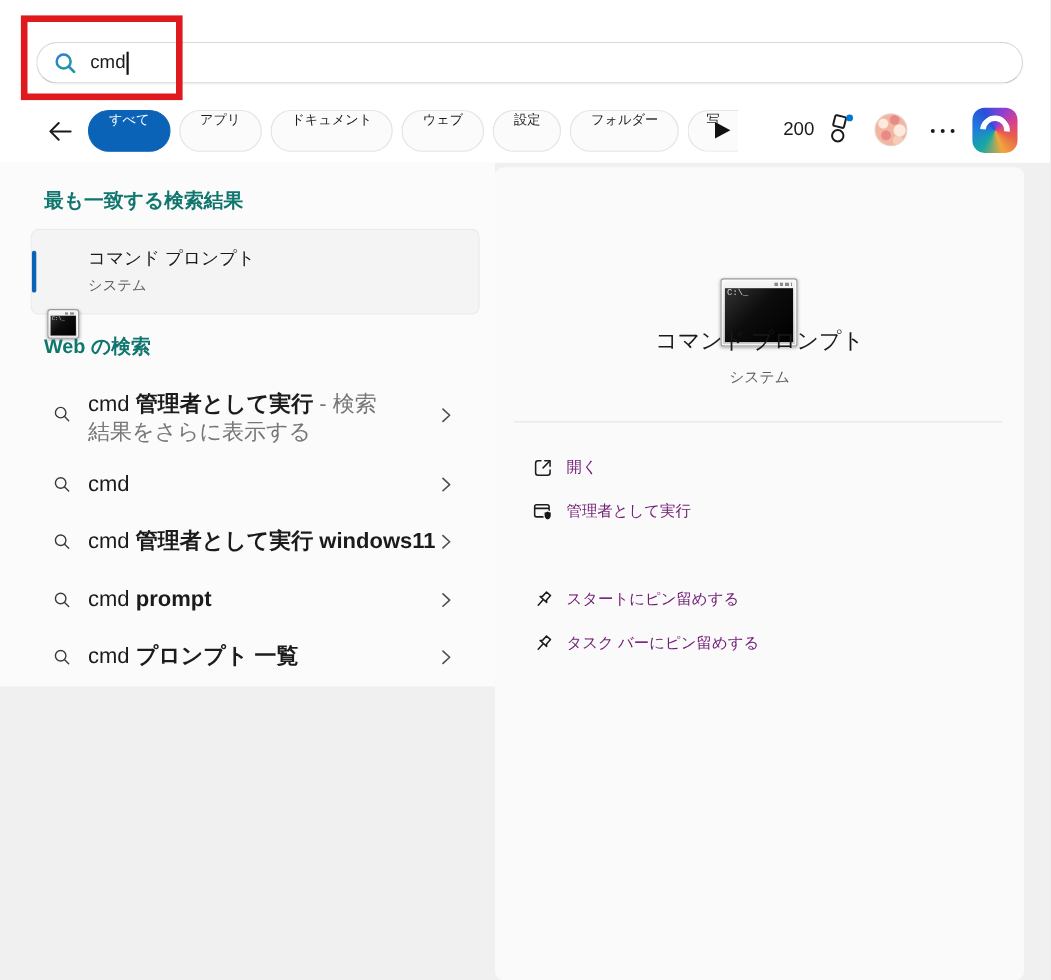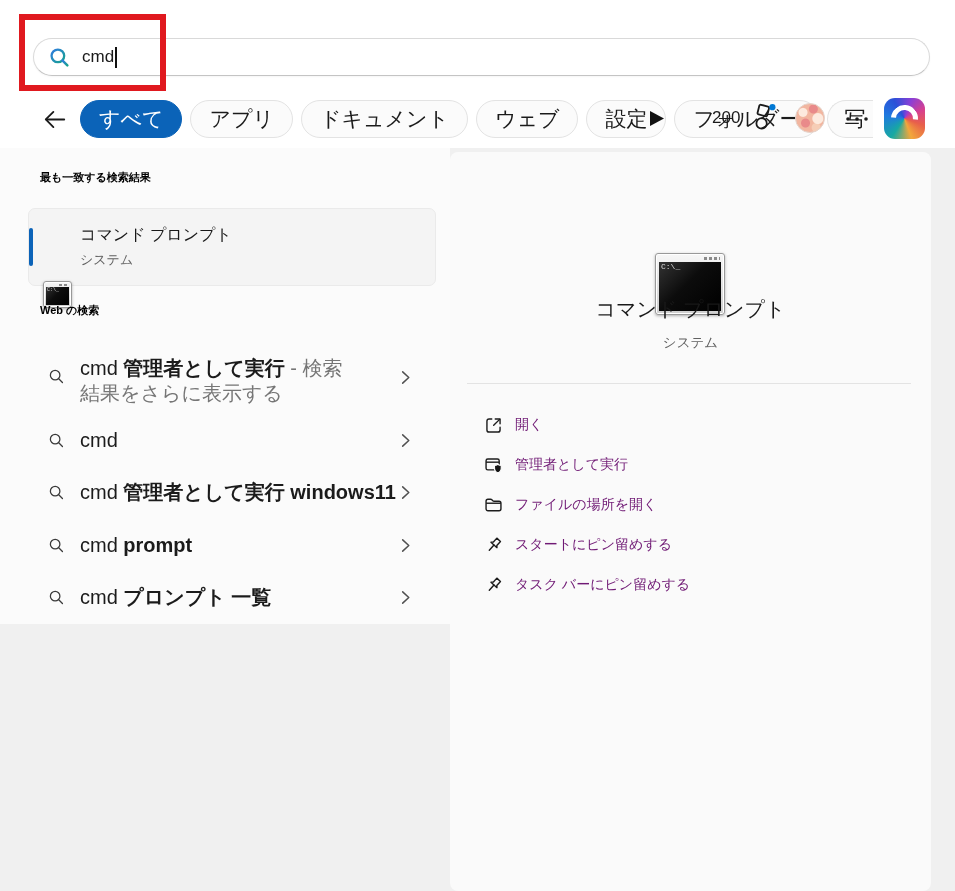--- a/index.html
+++ b/index.html
@@ -12,21 +12,21 @@
     border:1px solid #d9d9d9;border-bottom-color:#c4c4c4;border-radius:20px;display:flex;align-items:center;
     padding-left:14px;box-sizing:border-box;box-shadow:0 1px 2px rgba(0,0,0,.04);}
   .search-text{margin-left:11px;font-size:17px;color:#1b1b1b;}
   .caret{display:inline-block;width:1.5px;height:21px;background:#111;margin-left:1px;vertical-align:middle;}
   .red-annotation{position:absolute;left:19px;top:14px;width:147px;height:77px;border:6px solid #e0191f;
     box-sizing:border-box;z-index:9;}
 
   .back-btn{position:absolute;left:42px;top:107px;width:26px;height:26px;}
   .tab-row{position:absolute;left:80px;top:99px;height:40px;display:flex;gap:8px;align-items:center;}
   .pill{height:38px;border-radius:19px;background:#fbfbfb;border:1px solid #e3e3e3;color:#1b1b1b;
-    font-size:21px;display:flex;align-items:center;padding:0 18px;box-sizing:border-box;white-space:nowrap;cursor:default;}
+    font-size:12px;display:flex;align-items:flex-start;padding:0 18px;box-sizing:border-box;white-space:nowrap;cursor:default;}
   .pill.selected{background:#0b63b8;border-color:#0b63b8;color:#fff;}
   .pill.truncated{width:46px;padding:0 0 0 16px;overflow:hidden;border-right:none;border-radius:19px 0 0 19px;}
   .play-btn{position:absolute;left:649px;top:110px;width:16px;height:17px;}
 
   .rewards-points{position:absolute;left:712px;top:108px;font-size:17px;color:#1a1a1a;}
   .rewards-btn{position:absolute;left:749px;top:102px;width:28px;height:32px;}
   .avatar{position:absolute;left:795px;top:103px;width:30px;height:30px;border-radius:50%;
     background-color:#f2b6a0;border:1px solid #e4d5cd;box-sizing:border-box;
     background-image:
       radial-gradient(circle at 25% 30%, #fdeade 0 4px, rgba(0,0,0,0) 5px),
@@ -36,21 +36,21 @@
       radial-gradient(circle at 72% 84%, #f6cdb6 0 4px, rgba(0,0,0,0) 5px);}
   .more-btn{position:absolute;left:843px;top:112px;width:28px;height:14px;}
   .copilot{position:absolute;left:884px;top:98px;width:41px;height:41px;border-radius:11px;
     background:conic-gradient(from 215deg,#17a9a2,#2079df 65deg,#2b50d8 115deg,#8a3fd6 165deg,#d8408e 210deg,#e8604a 255deg,#f2a73b 305deg,#17a9a2 360deg);}
   .copilot::after{content:"";position:absolute;left:7px;top:7px;width:27px;height:27px;border-radius:50%;
     border:5px solid rgba(0,0,0,0);border-top-color:#ffffff;border-right-color:#ffffff;
     box-sizing:border-box;transform:rotate(-40deg);}
 
   
   .left-panel{position:absolute;left:0;top:148px;width:450px;height:476px;background:#fbfbfb;}
-  .section-title{position:absolute;left:40px;font-size:11px;font-weight:bold;color:#000000;}
+  .section-title{position:absolute;left:40px;font-size:18px;font-weight:bold;color:#0f766e;}
   .bm-title{top:170px;}
   .web-title{top:303px;}
 
   .best-match-card{position:absolute;left:28px;top:208px;width:408px;height:78px;background:#f4f4f4;
     border:1px solid #eaeaea;border-radius:7px;box-sizing:border-box;cursor:default;}
   .accent-bar{position:absolute;left:0px;top:19px;width:4px;height:38px;border-radius:2px;background:#0b63b8;}
   .bm-name{position:absolute;left:51px;top:16px;font-size:16px;color:#191919;}
   .bm-type{position:absolute;left:51px;top:42px;font-size:13px;color:#616161;}
 
   
@@ -292,29 +292,20 @@
       <span class="action-icon">
         <svg width="21" height="21" viewBox="0 0 24 24" fill="none">
           <rect x="3.5" y="4.5" width="15" height="12.5" rx="2" stroke="#1c1c1c" stroke-width="1.6"></rect>
           <line x1="3.5" y1="8.2" x2="18.5" y2="8.2" stroke="#1c1c1c" stroke-width="1.6"></line>
           <path d="M17 10.6 c1.1.9 2.4 1.3 3.9 1.3 v3.3 c0 2.7-1.7 4.5-3.9 5.3 -2.2-.8-3.9-2.6-3.9-5.3 v-3.3 c1.5 0 2.8-.4 3.9-1.3 z" fill="#151515" stroke="#fafafa" stroke-width="1.4"></path>
         </svg>
       </span>
       <span class="action-label">管理者として実行</span>
     </div>
 
-    <div class="action-row arow-2">
-      <span class="action-icon">
-        <svg width="21" height="21" viewBox="0 0 24 24" fill="none" stroke="#1c1c1c" stroke-width="1.6" stroke-linejoin="round">
-          <path d="M3.5 7 c0-1.2 1-2.2 2.2-2.2 h2.9 c.6 0 1.2.25 1.6.7 l.9.95 c.4.45 1 .7 1.6.7 h5.6 c1.2 0 2.2 1 2.2 2.2 v6.4 c0 1.2-1 2.2-2.2 2.2 H5.7 c-1.2 0-2.2-1-2.2-2.2 z"></path>
-          <path d="M3.6 9.4 h16.8"></path>
-        </svg>
-      </span>
-      <span class="action-label">ファイルの場所を開く</span>
-    </div>
 
     <div class="action-row arow-4">
       <span class="action-icon">
         <svg width="21" height="21" viewBox="0 0 24 24" fill="none" stroke="#1c1c1c" stroke-width="1.6" stroke-linecap="round" stroke-linejoin="round">
           <g transform="rotate(42 12 12)">
             <path d="M9.2 3.2 h5.6 v6.2 l1.8 1.8 h-9.2 l1.8-1.8 z"></path>
             <line x1="12" y1="11.2" x2="12" y2="19.2"></line>
           </g>
         </svg>
       </span>

